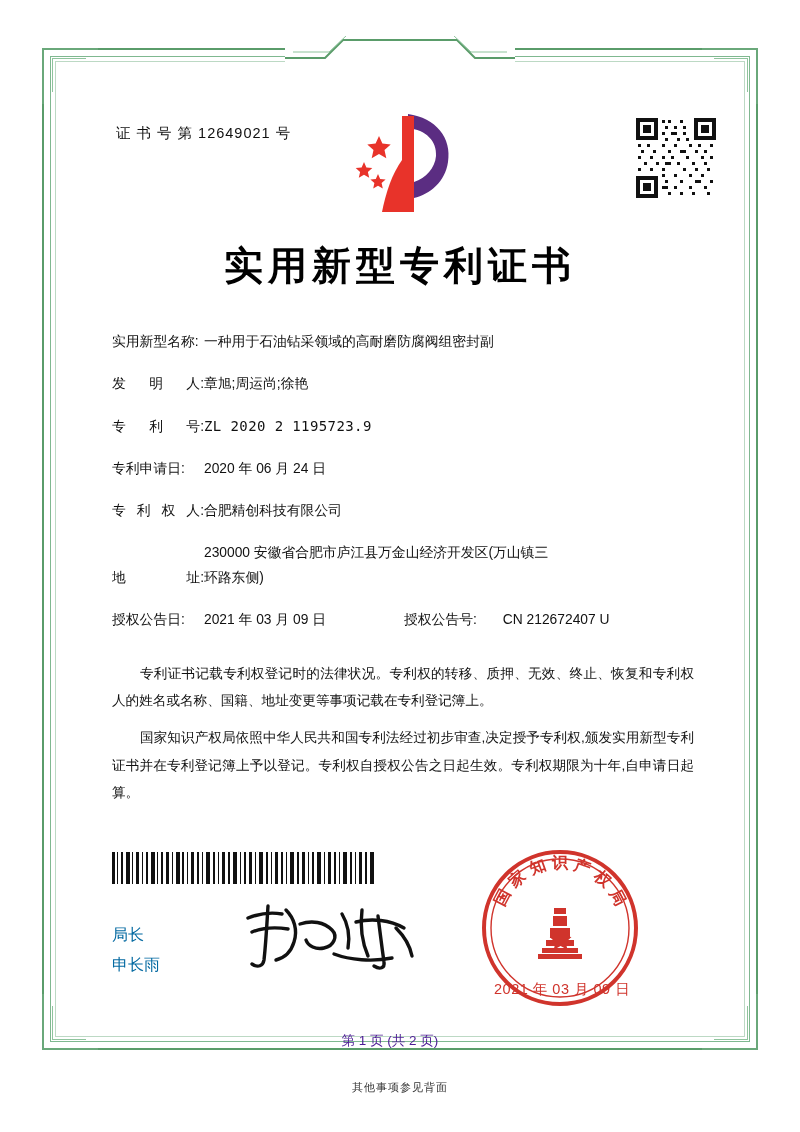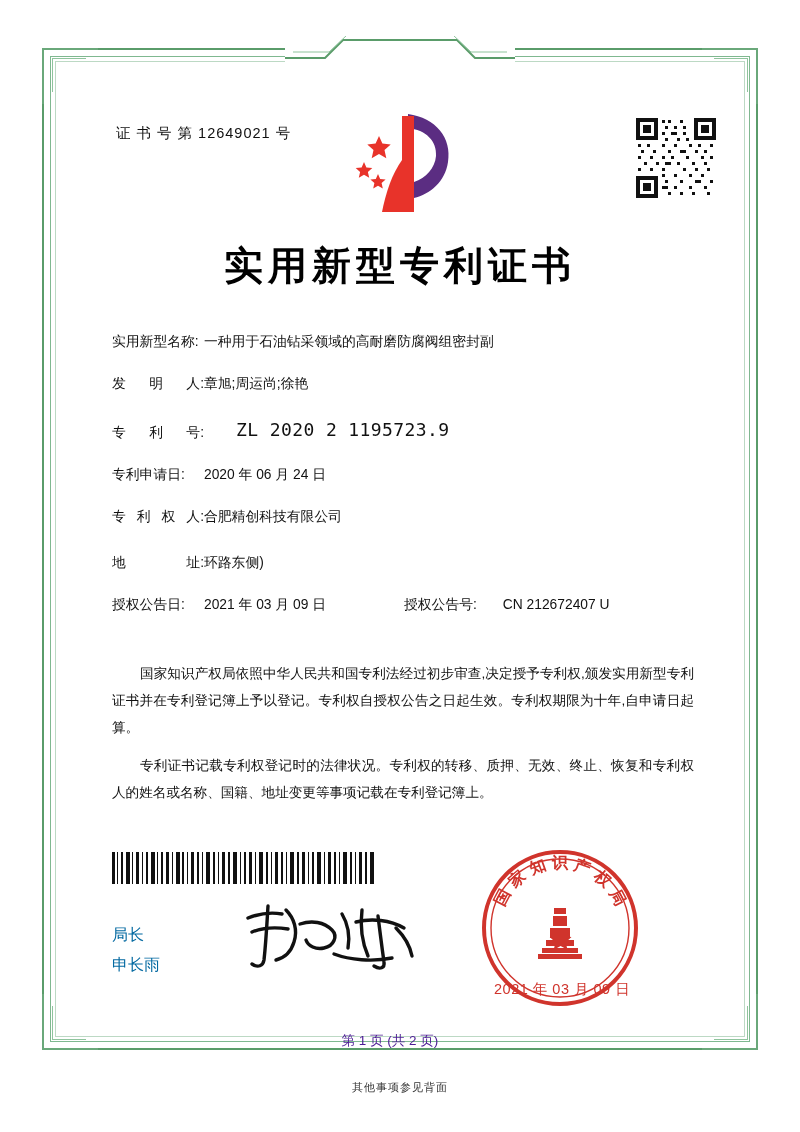--- a/index.html
+++ b/index.html
@@ -139,23 +139,22 @@
   .field-label.spaced {
     display: flex;
     justify-content: space-between;
   }
   .field-label.spaced span { display: inline-block; }
   .field-value {
     flex: 1;
   }
   .field-value.mono {
     font-family: "DejaVu Sans Mono", monospace;
-    font-size: 18px;
+    font-size: 14px;
     letter-spacing: 0.4px;
-    margin-left: 32px;
   }
   .field-value .addr-line2 {
     display: block;
     margin-top: 4px;
   }
   .row-inline {
     display: flex;
     align-items: flex-start;
     margin-bottom: 21.5px;
     line-height: 1.5;
@@ -386,36 +385,37 @@
       </div>
       <div class="field-value">合肥精创科技有限公司</div>
     </div>
 
     <div class="field-row">
       <div class="field-label spaced">
         <span>地</span>
         <span>址:</span>
       </div>
       <div class="field-value">
+        <span>230000 安徽省合肥市庐江县万金山经济开发区(万山镇三</span>
         <span class="addr-line2">环路东侧)</span>
       </div>
     </div>
 
     <div class="row-inline">
       <div class="pub-label">授权公告日:</div>
       <div class="pub-value">2021 年 03 月 09 日</div>
       <div class="pubno-label">授权公告号:</div>
       <div class="pubno-value">CN 212672407 U</div>
     </div>
 
   </div>
 
   <div class="paragraphs">
+    <p>专利证书记载专利权登记时的法律状况。专利权的转移、质押、无效、终止、恢复和专利权人的姓名或名称、国籍、地址变更等事项记载在专利登记簿上。</p>
     <p>国家知识产权局依照中华人民共和国专利法经过初步审查,决定授予专利权,颁发实用新型专利证书并在专利登记簿上予以登记。专利权自授权公告之日起生效。专利权期限为十年,自申请日起算。</p>
-    <p>专利证书记载专利权登记时的法律状况。专利权的转移、质押、无效、终止、恢复和专利权人的姓名或名称、国籍、地址变更等事项记载在专利登记簿上。</p>
   </div>
 
   <div class="barcode">
     <svg width="262" height="32" viewBox="0 0 262 32" shape-rendering="crispEdges">
       <g fill="#111">
         <rect x="0" y="0" width="3" height="32"></rect>
           <rect x="5" y="0" width="1" height="32"></rect>
         <rect x="9" y="0" width="2" height="32"></rect>
           <rect x="14" y="0" width="4" height="32"></rect>
         <rect x="20" y="0" width="1" height="32"></rect>

